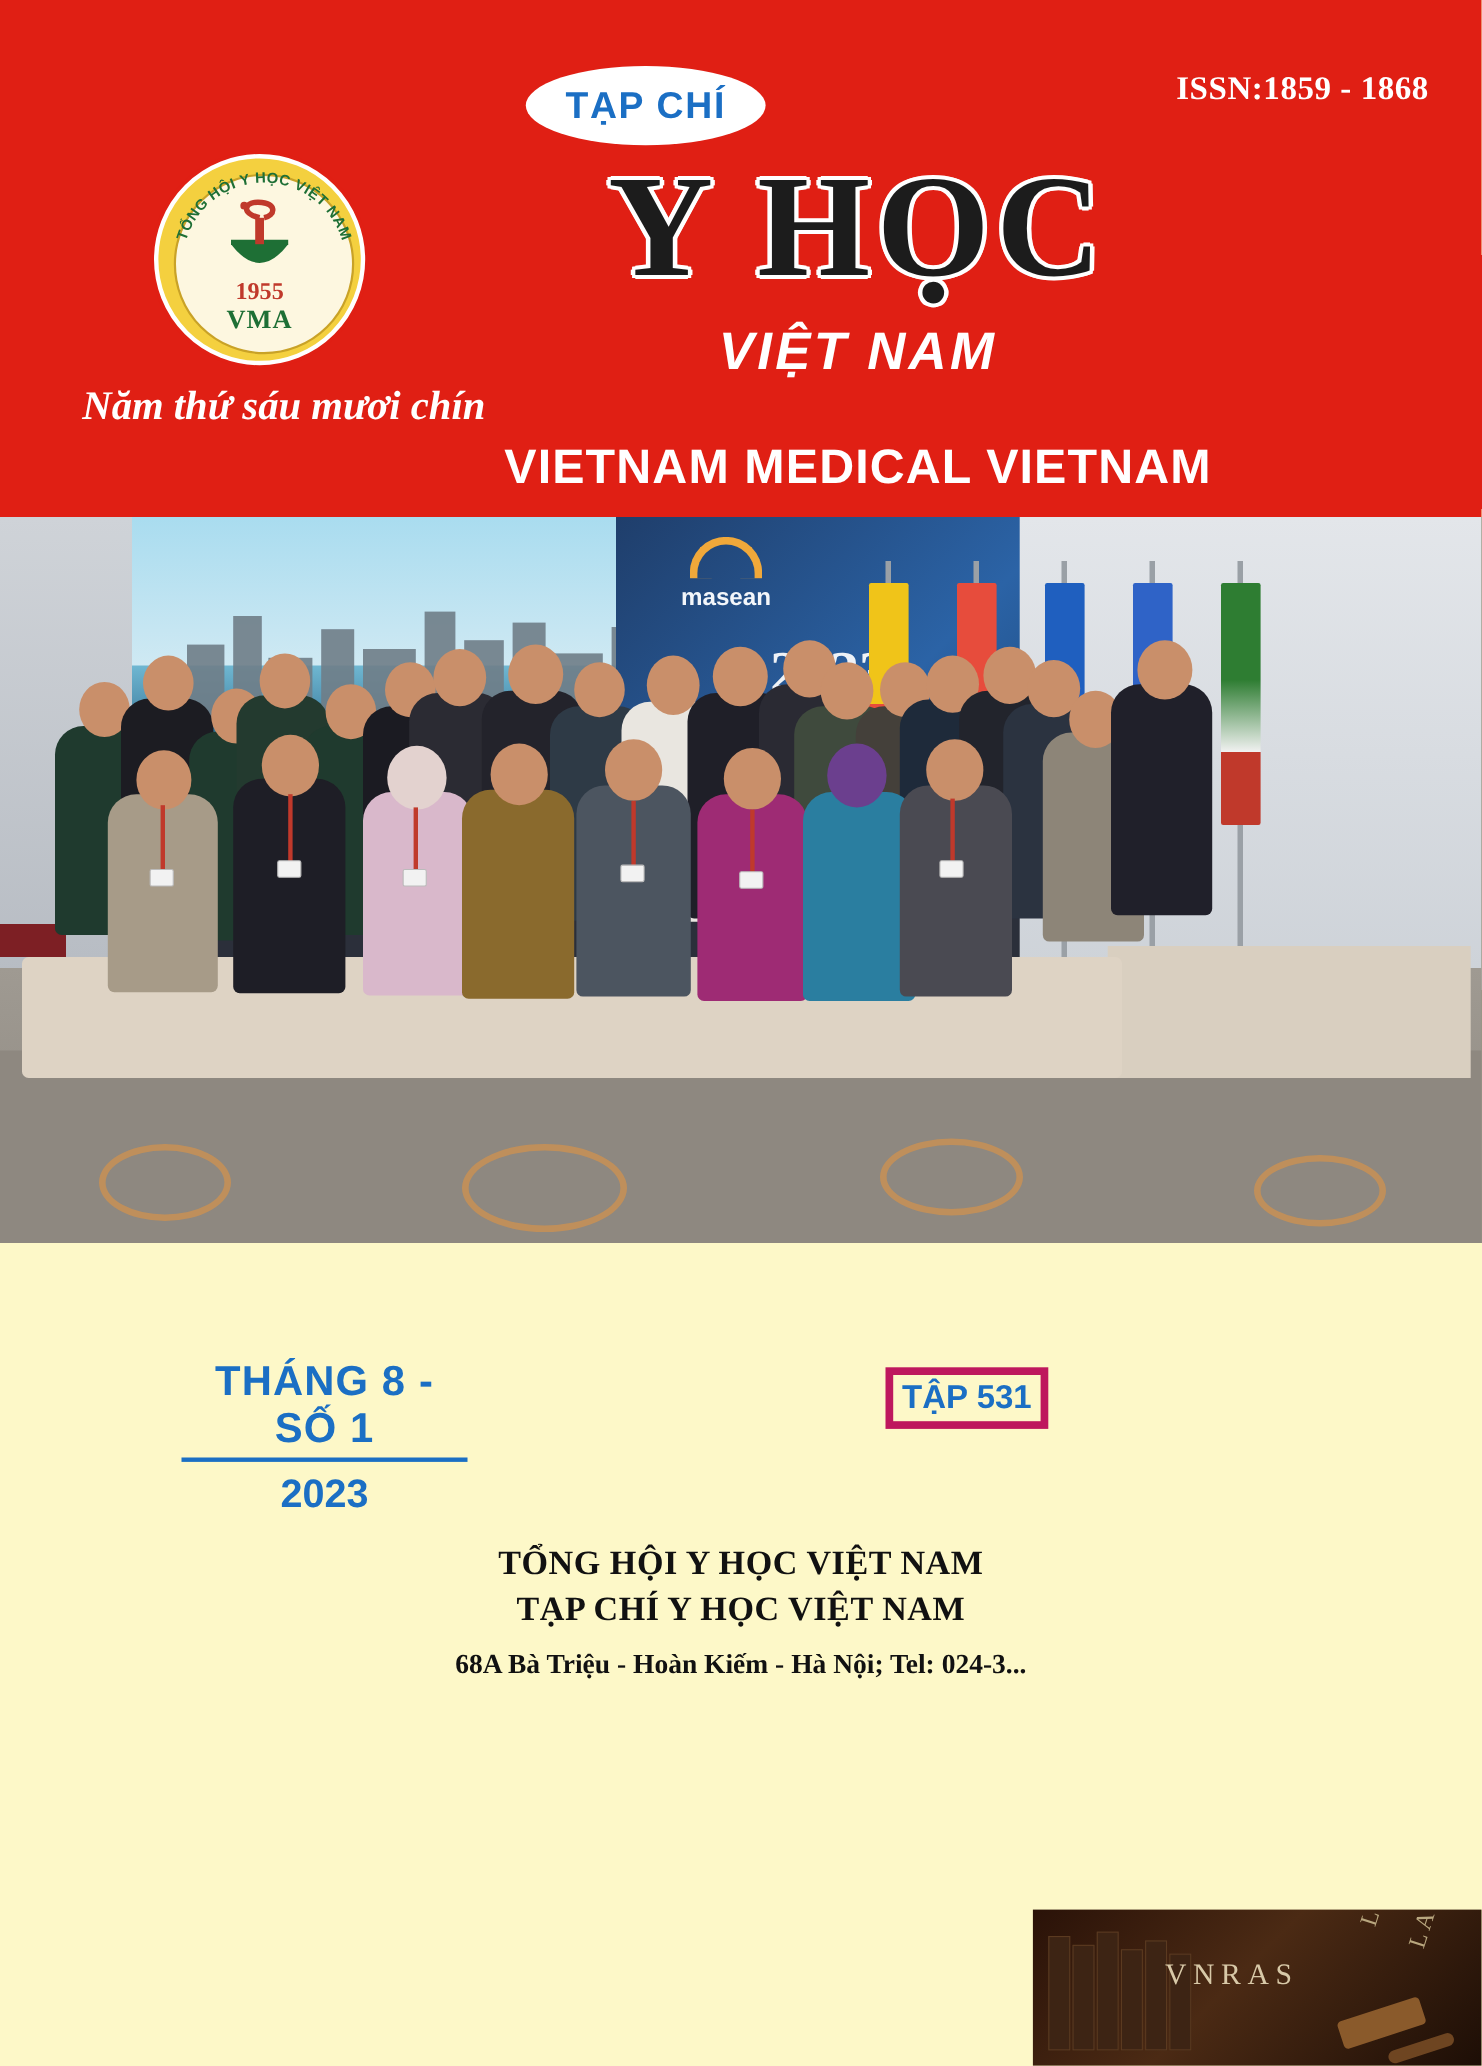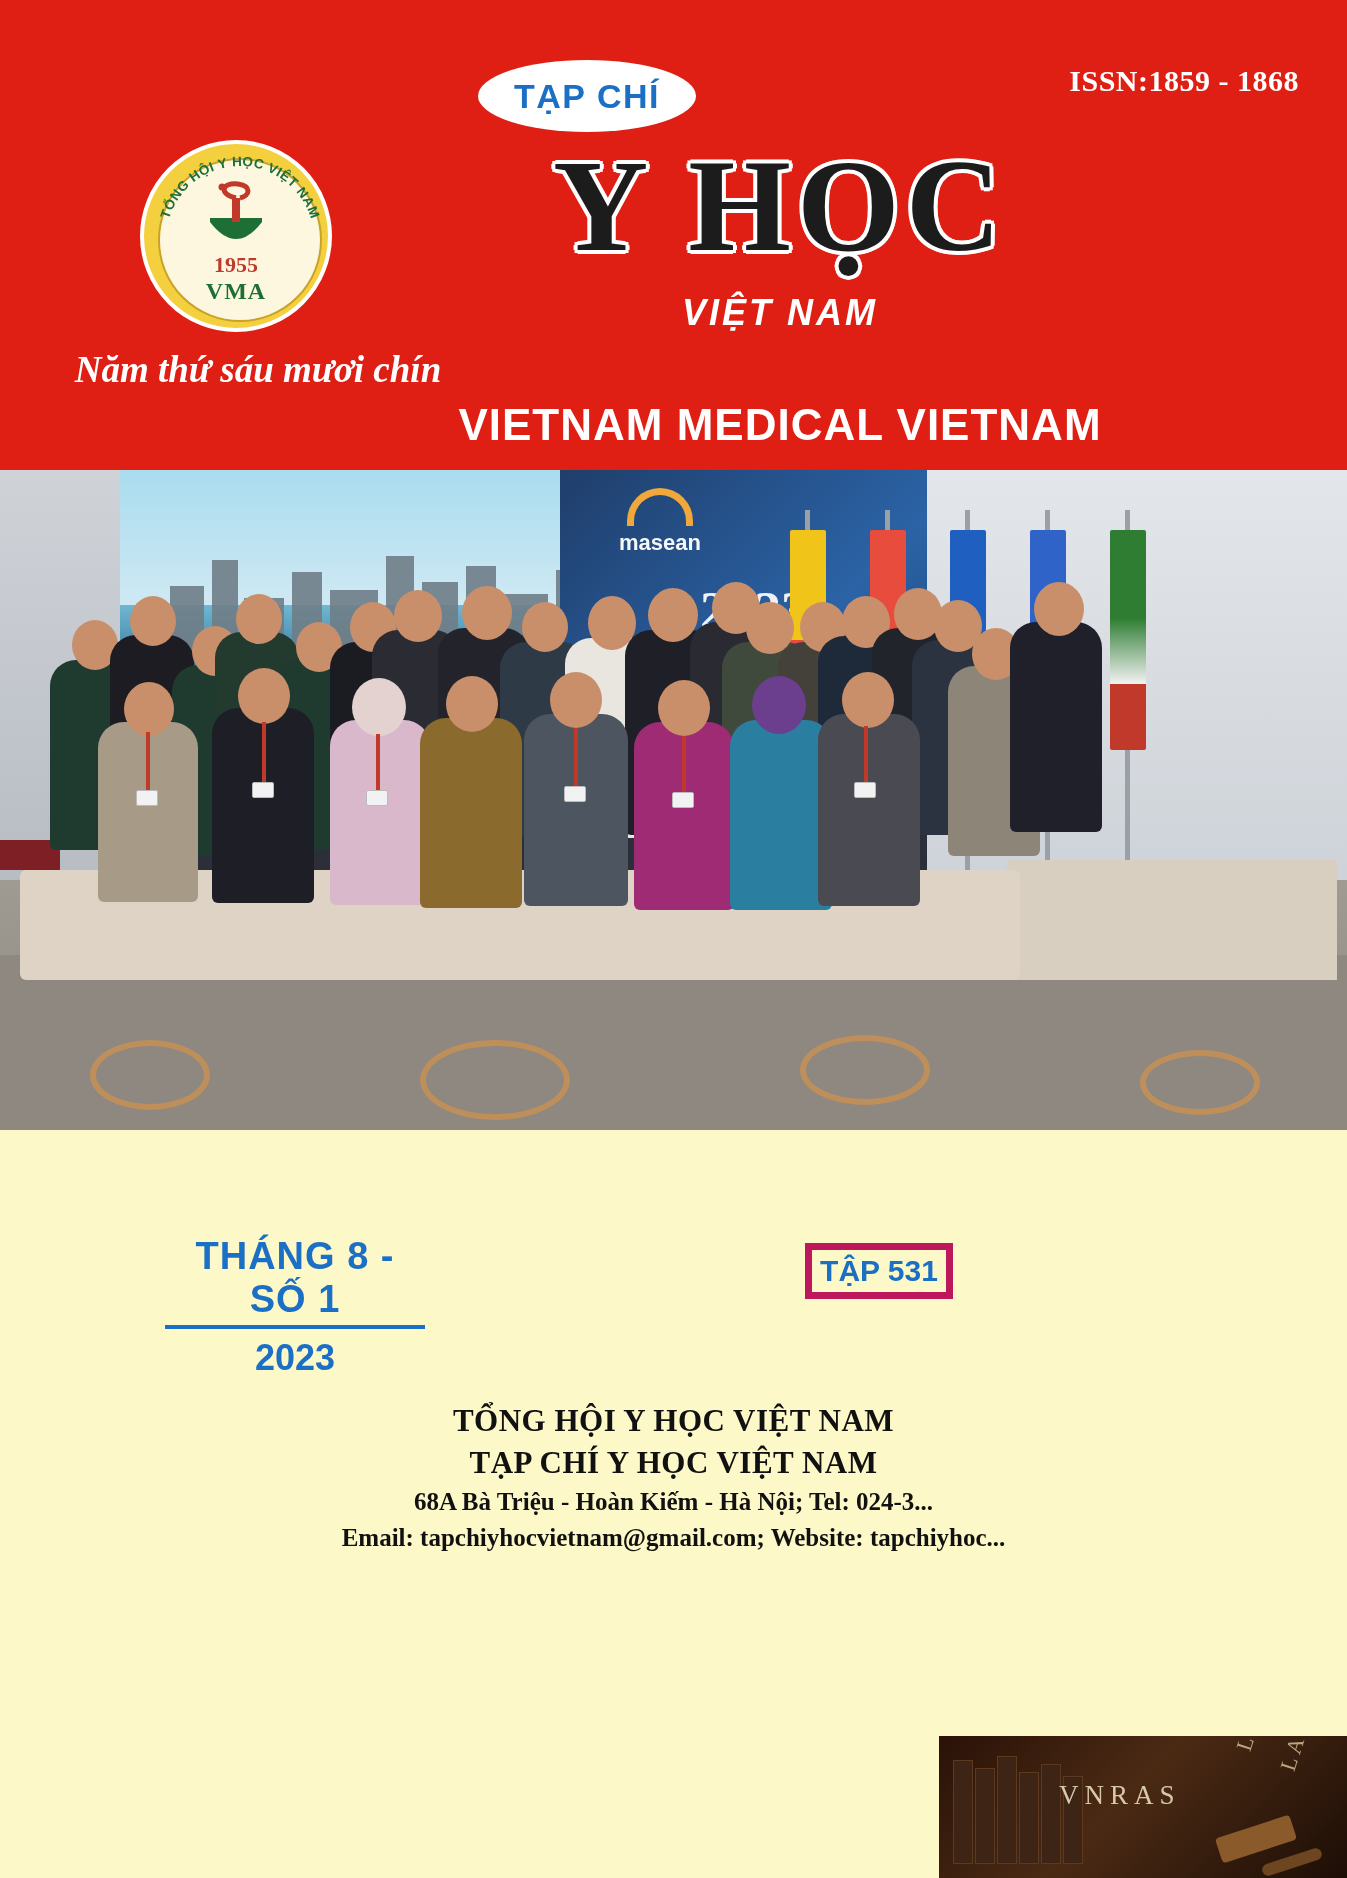--- a/index.html
+++ b/index.html
@@ -99,21 +99,21 @@
     letter-spacing: 6px;
     text-shadow:
       -3px -3px 0 #fff, 3px -3px 0 #fff, -3px 3px 0 #fff, 3px 3px 0 #fff,
       0 -4px 0 #fff, 0 4px 0 #fff, -4px 0 0 #fff, 4px 0 0 #fff;
   }
   .subtitle-script {
     position: absolute; left: 430px; top: 292px;
     width: 700px; text-align: center;
     font-family: "Liberation Sans", sans-serif;
     font-style: italic; font-weight: bold;
-    font-size: 36px; color: #ffffff;
+    font-size: 48px; color: #ffffff;
     letter-spacing: 3px;
   }
   .subtitle-en {
     position: absolute; left: 400px; top: 400px;
     width: 760px; text-align: center;
     font-family: "Liberation Sans", sans-serif;
     font-weight: bold; font-size: 44px; color: #ffffff;
     letter-spacing: 1px;
   }
 
@@ -258,21 +258,21 @@
     font-family: "Liberation Serif", serif;
     color: #111;
   }
   .footer .l1, .footer .l2 {
     font-weight: bold; font-size: 31px; line-height: 1.35;
     letter-spacing: .5px;
   }
   .footer .l3, .footer .l4 {
     font-weight: bold; font-size: 25px; line-height: 1.45;
   }
-  .footer .l3 { }
+  .footer .l3 { margin-top: 12px; }
 
   .badge-img {
     position: absolute; right: 0; bottom: 0;
     width: 408px; height: 142px;
     background: linear-gradient(135deg,#2a1208 0%, #4b2a14 45%, #1d0e06 100%);
     overflow: hidden;
   }
   .badge-img .books {
     position: absolute; left: 14px; top: 16px; width: 150px; height: 112px;
   }
@@ -478,21 +478,20 @@
     </div>
 
     <div class="vol-box">
       <span>TẬP 531</span>
     </div>
 
     <div class="footer">
       <div class="l1">TỔNG HỘI Y HỌC VIỆT NAM</div>
       <div class="l2">TẠP CHÍ Y HỌC VIỆT NAM</div>
       <div class="l3">68A Bà Triệu - Hoàn Kiếm - Hà Nội; Tel: 024-3...</div>
-      <div class="l4">Email: tapchiyhocvietnam@gmail.com; Website: tapchiyhoc...</div>
     </div>
 
     <div class="badge-img">
       <div class="books">
         <div class="book" style="left:0;height:104px;"></div>
         <div class="book" style="left:22px;height:96px;"></div>
         <div class="book" style="left:44px;height:108px;"></div>
         <div class="book" style="left:66px;height:92px;"></div>
         <div class="book" style="left:88px;height:100px;"></div>
         <div class="book" style="left:110px;height:88px;"></div>

